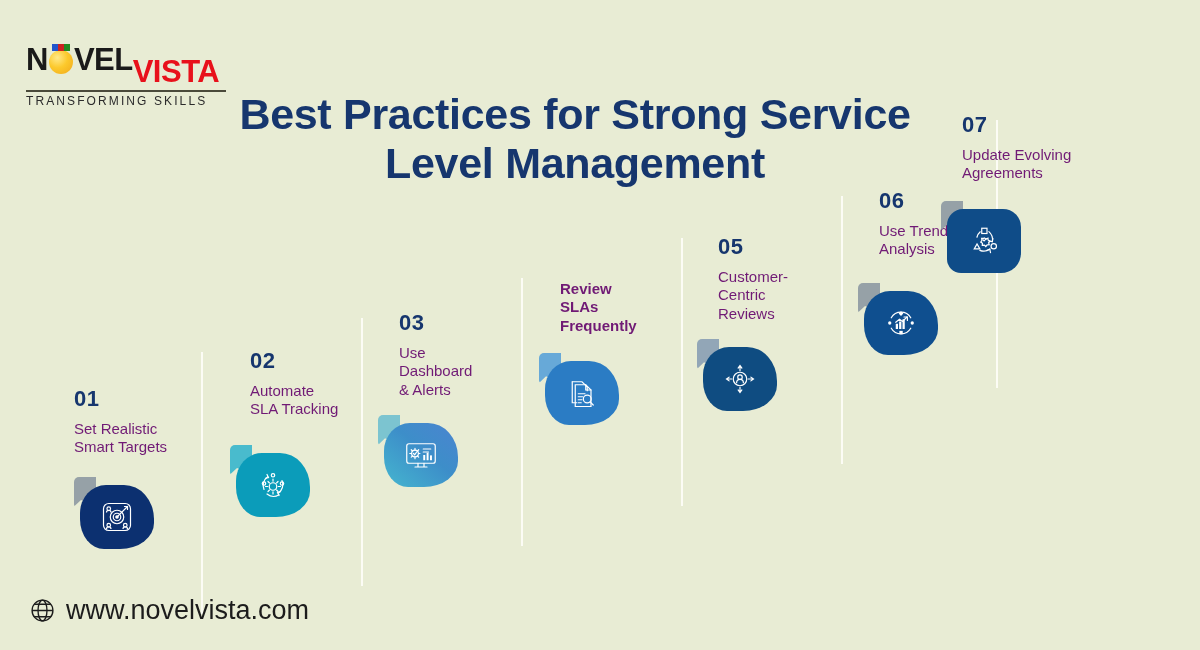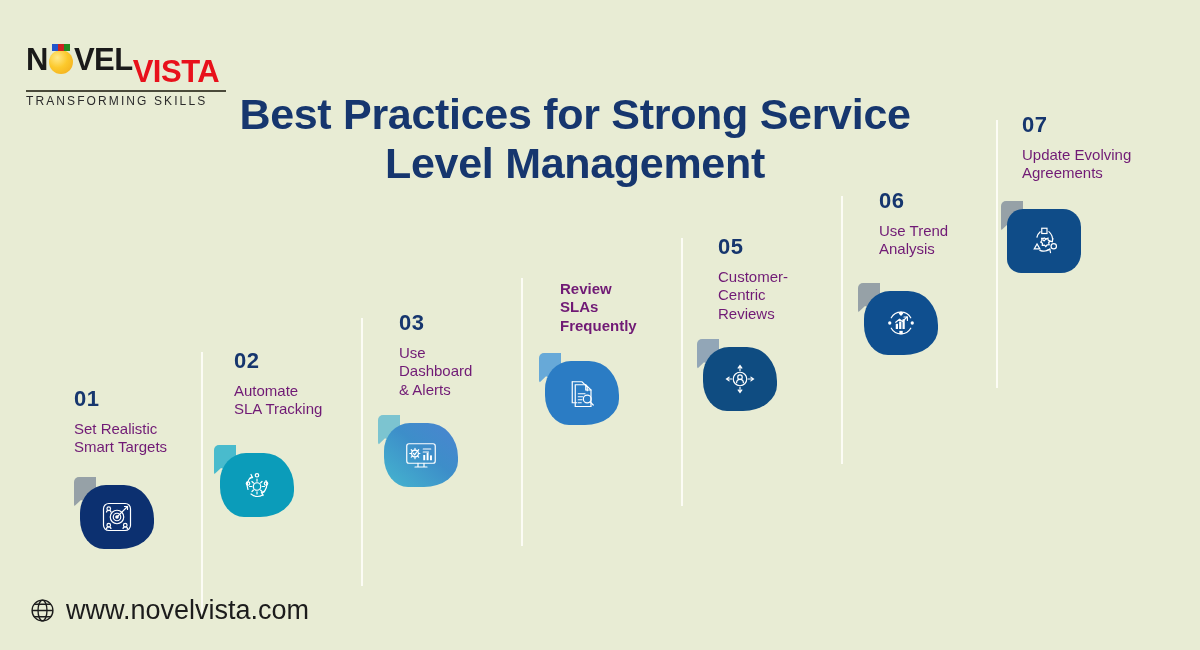--- a/index.html
+++ b/index.html
@@ -108,21 +108,21 @@
           <path d="M10 18c0-2 1.5-3 3-3s3 1 3 3"></path>
         <circle cx="13" cy="35" r="2.4"></circle>
           <path d="M10 40c0-2 1.5-3 3-3s3 1 3 3"></path>
         <circle cx="35" cy="35" r="2.4"></circle>
           <path d="M32 40c0-2 1.5-3 3-3s3 1 3 3"></path>
       </svg>
     </div>
   </div>
 </div>
 
-<div class="step" style="left:234px; top:348px; width:130px;">
+<div class="step" style="left:250px; top:348px; width:130px;">
   <div class="step-num">02</div>
   <div class="step-label" style="white-space:pre-line;">Automate
 SLA Tracking</div>
   <div class="badge-wrap" style="margin-top:24px; margin-left:-20px;">
     <div class="badge-tab" style="background:#3bb6cc;"></div>
     <div class="badge" style="background:#0b9cba;">
       <svg viewBox="0 0 48 48" fill="none" stroke="#ffffff" stroke-width="1.6" stroke-linecap="round">
         <path d="M12 30a14 14 0 0 1 5-17"></path>
           <path d="M16 10l2 4-4 1"></path>
         <path d="M36 18a14 14 0 0 1-5 17"></path>
@@ -219,21 +219,21 @@
         <rect x="17" y="25" width="3" height="7" fill="#fff" stroke="none"></rect>
         <rect x="21.5" y="22" width="3" height="10" fill="#fff" stroke="none"></rect>
         <rect x="26" y="19" width="3" height="13" fill="#fff" stroke="none"></rect>
         <path d="M17 23l5-4 4 3 6-6"></path>
           <path d="M28 16h4.5v4.5"></path>
       </svg>
     </div>
   </div>
 </div>
 
-<div class="step" style="left:1022px; top:112px; width:170px;">
+<div class="step" style="left:962px; top:112px; width:170px;">
   <div class="step-num">07</div>
   <div class="step-label" style="white-space:pre-line;">Update Evolving
 Agreements</div>
   <div class="badge-wrap" style="margin-top:16px; margin-left:-21px;">
     <div class="badge-tab" style="background:#8e9aa3;"></div>
     <div class="badge" style="background:#0f4c88; border-radius:16px 18px 20px 14px;">
       <svg viewBox="0 0 48 48" fill="none" stroke="#ffffff" stroke-width="1.6" stroke-linecap="round">
         <path d="M24 25.5l2.3 1.4 2.4-1.2.3 2.7 2.4 1.3-1.8 2 .7 2.6-2.7.2-1.7 2.1-1.9-1.9-2.7.4.2-2.7-2.2-1.6 1.6-2.2-.5-2.6 2.7-.1z" transform="translate(0,-6) scale(1.02) "></path>
         <path d="M22.5 22.2l1.6 1.7 3-3.2" stroke-width="1.5"></path>
         <rect x="21" y="7" width="7" height="7"></rect>

